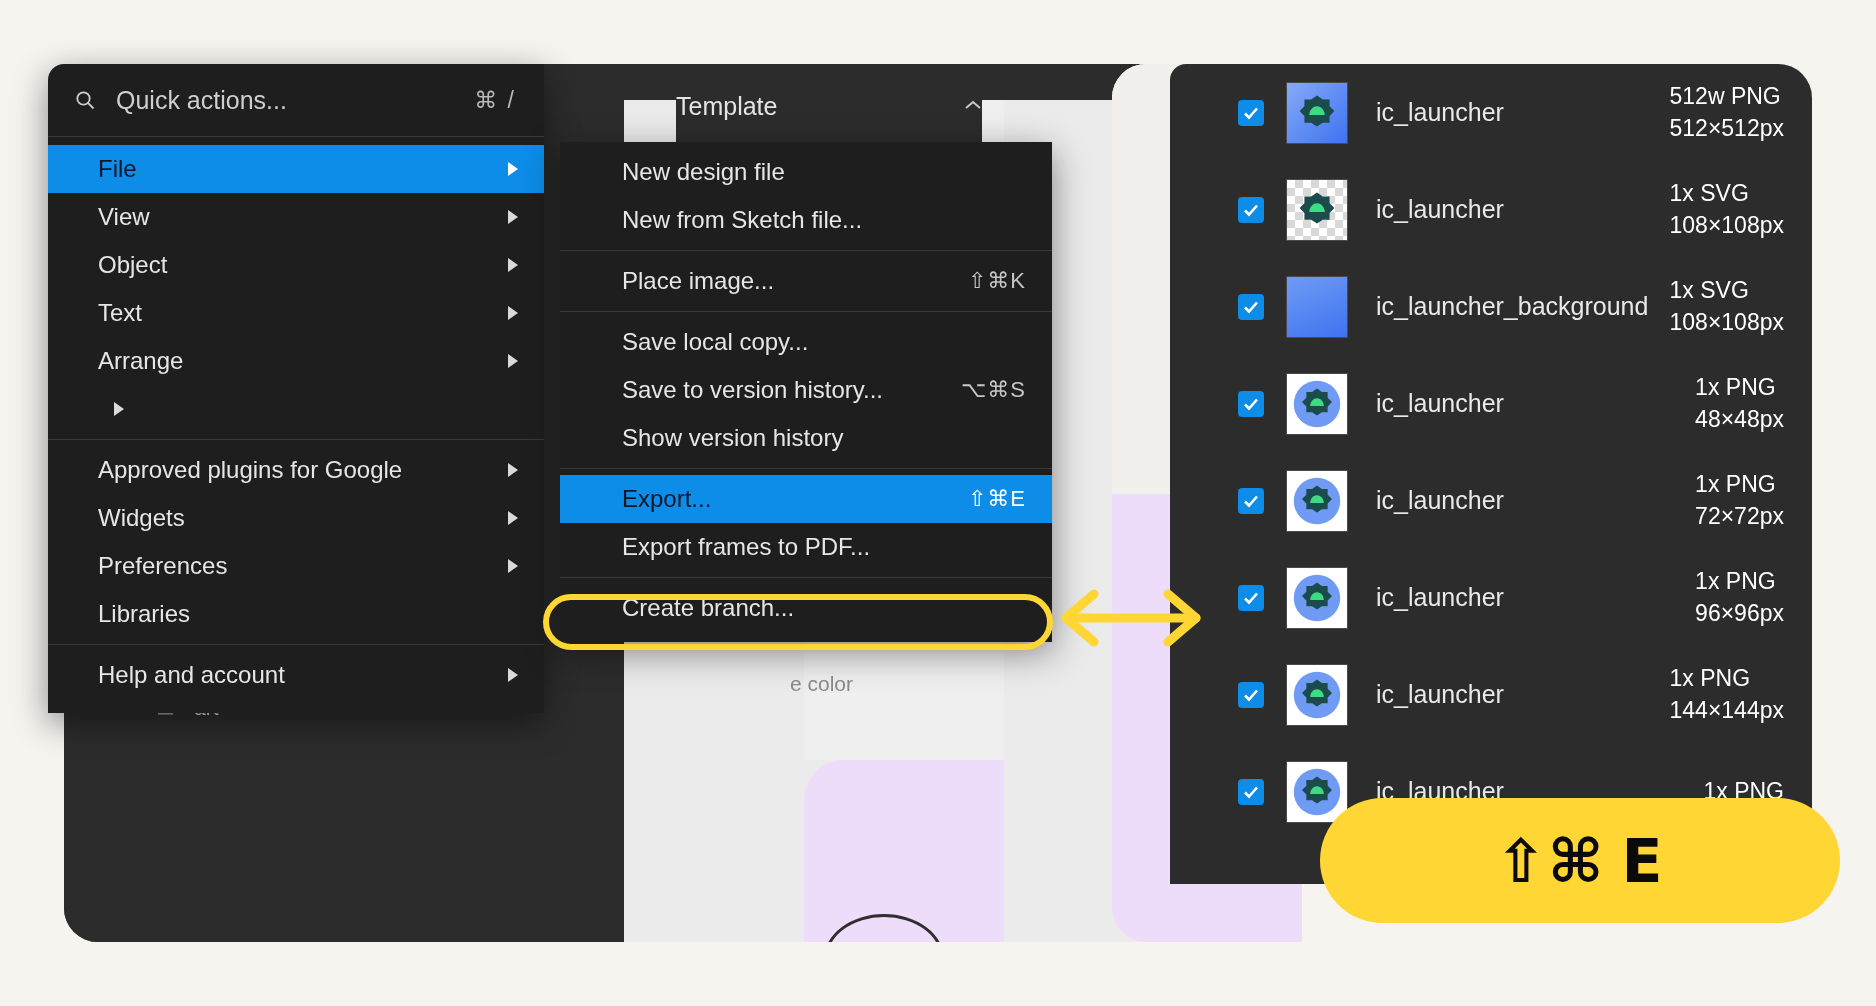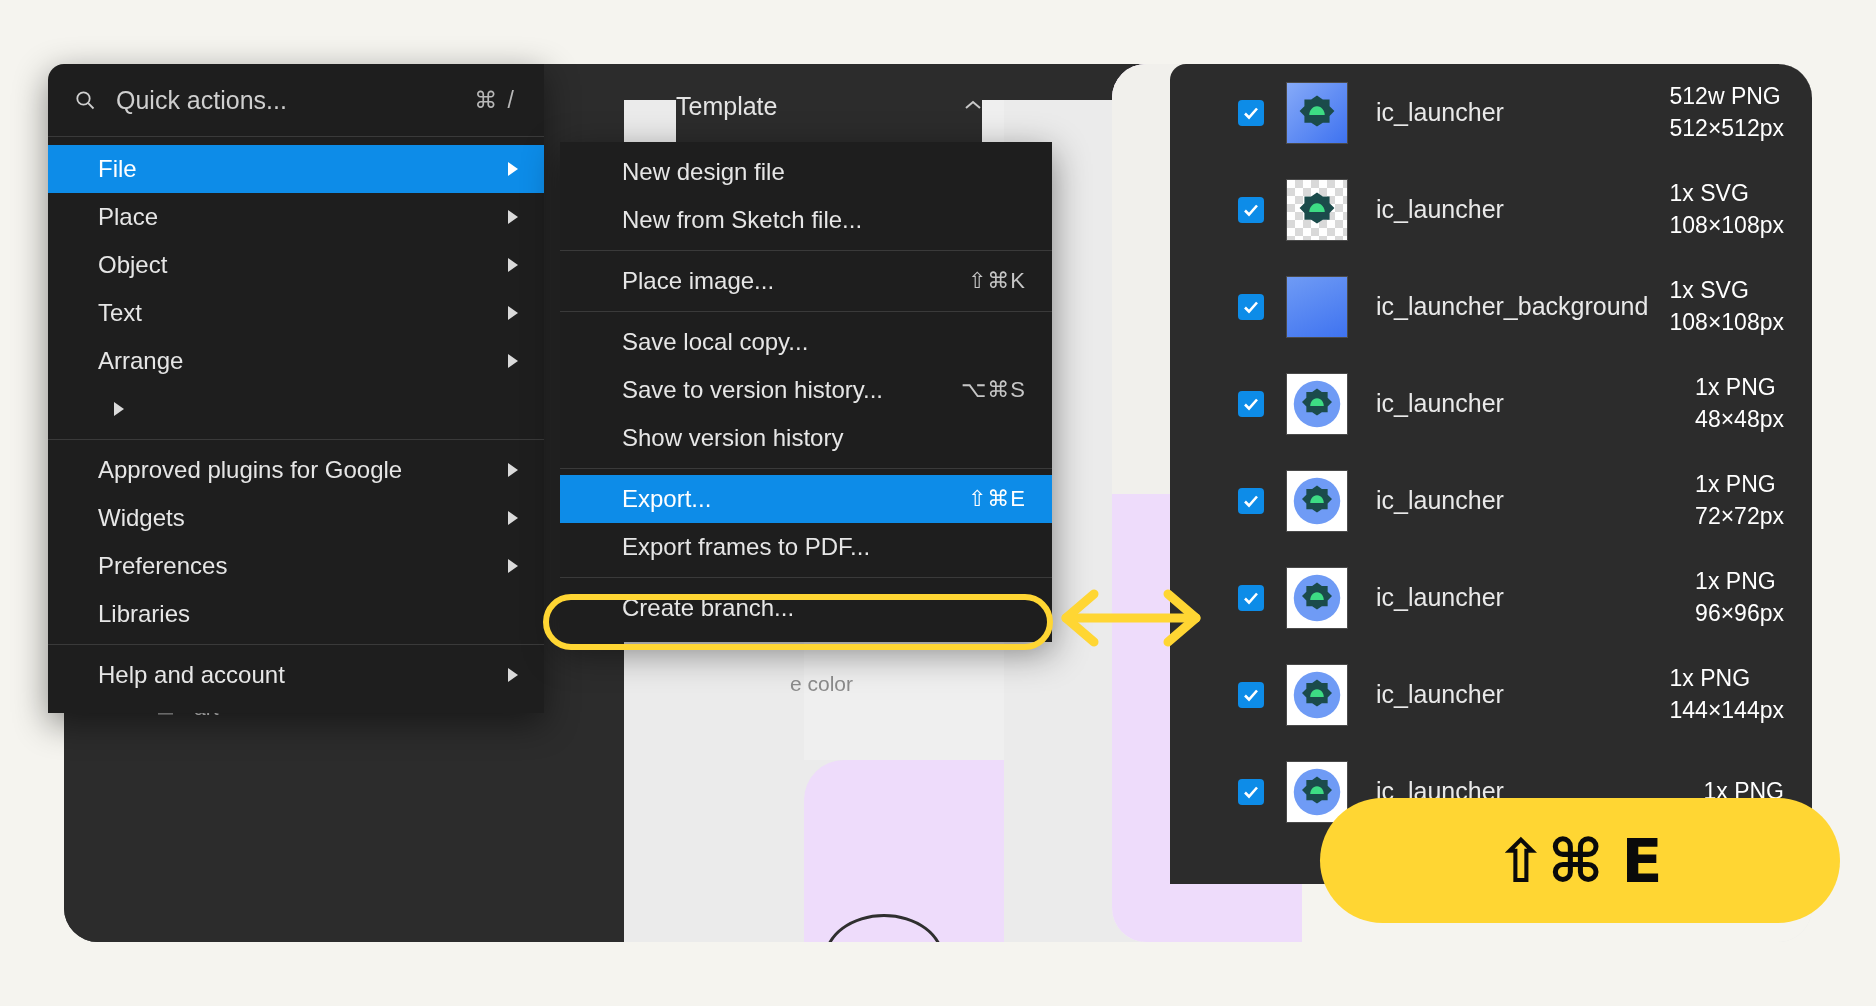--- a/index.html
+++ b/index.html
@@ -163,21 +163,21 @@
   }
   .menu-item .label { flex: 1 1 auto; white-space: nowrap; }
   .menu-item .shortcut {
     color: #c6c6c6;
     font-size: 22px;
     letter-spacing: 1px;
     padding-left: 30px;
     white-space: nowrap;
   }
   .menu-item.selected { background: #0d8ce8; }
-  .menu-item.selected .label { color: #ffffff; }
+  .menu-item.selected .label { color: #0f172a; }
   .menu-item.selected .shortcut { color: #ffffff; }
 
   .caret {
     width: 0; height: 0;
     border-left: 10px solid #dadada;
     border-top: 7px solid transparent;
     border-bottom: 7px solid transparent;
     flex: 0 0 auto;
     margin-left: 16px;
   }
@@ -407,21 +407,21 @@
     </div>
 
     <div class="menu-sep flush"></div>
     <div class="menu-pad-top"></div>
 
     <div class="menu-item selected">
       <span class="label">File</span>
       <span class="caret"></span>
     </div>
     <div class="menu-item">
-      <span class="label">Place</span>
+      <span class="label">View</span>
       <span class="caret"></span>
     </div>
     <div class="menu-item">
       <span class="label">Object</span>
       <span class="caret"></span>
     </div>
     <div class="menu-item">
       <span class="label">Text</span>
       <span class="caret"></span>
     </div>

